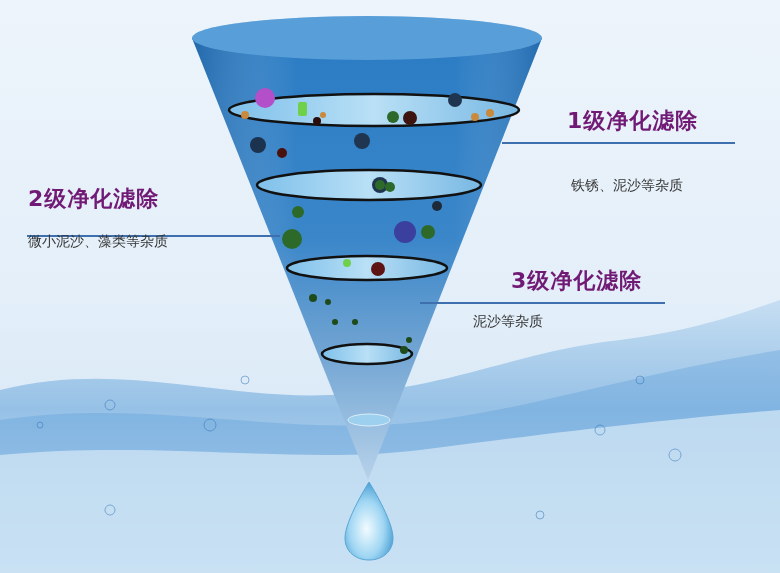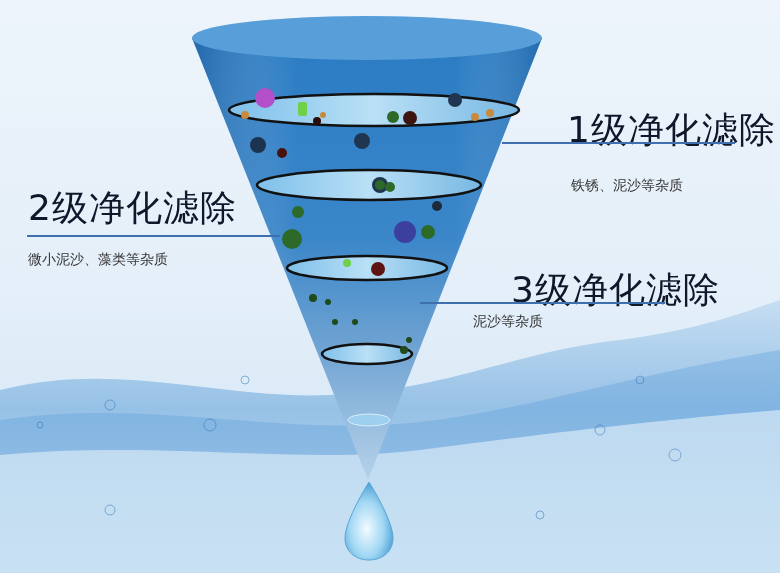--- a/index.html
+++ b/index.html
@@ -1,19 +1,19 @@
 <!DOCTYPE html>
 <html><head>
 <meta charset="utf-8">
 <style>
   html,body{margin:0;padding:0;}
   body{width:780px;height:573px;overflow:hidden;position:relative;background:#e8f1fa;font-family:"DejaVu Sans","Liberation Sans",sans-serif;}
   #scene{position:absolute;left:0;top:0;width:780px;height:573px;}
   .stage{position:absolute;}
-  .stage-title{position:absolute;font-size:36px;color:#0f172a;letter-spacing:1px;white-space:nowrap;font-weight:400;}
+  .stage-title{position:absolute;font-size:22px;color:#701a75;letter-spacing:1px;white-space:nowrap;font-weight:700;}
   .stage-desc{position:absolute;font-size:14px;color:#333;white-space:nowrap;}
   .stage-line{position:absolute;height:2px;background:#3e6fae;}
 </style>
 </head>
 <body>
 
 <svg id="scene" viewBox="0 0 780 573" xmlns="http://www.w3.org/2000/svg">
   <defs>
     <linearGradient id="bg" x1="0" y1="0" x2="0" y2="1">
       <stop offset="0" stop-color="#edf4fb"></stop>
@@ -120,20 +120,20 @@
 
 <div class="stage">
   <div class="stage-title" style="left:567px;top:106px;">1级净化滤除</div>
   <div class="stage-line" style="left:502px;top:142px;width:233px;"></div>
   <div class="stage-desc" style="left:571px;top:153px;margin-top:24px;">铁锈、泥沙等杂质</div>
 </div>
 
 <div class="stage">
   <div class="stage-title" style="left:28px;top:184px;">2级净化滤除</div>
   <div class="stage-line" style="left:27px;top:235px;width:253px;"></div>
-  <div class="stage-desc" style="left:28px;top:251px;">微小泥沙、藻类等杂质</div>
+  <div class="stage-desc" style="left:28px;top:233px;">微小泥沙、藻类等杂质</div>
 </div>
 
 <div class="stage">
   <div class="stage-title" style="left:467px;top:266px;margin-left:44px;">3级净化滤除</div>
   <div class="stage-line" style="left:420px;top:302px;width:245px;"></div>
   <div class="stage-desc" style="left:473px;top:313px;">泥沙等杂质</div>
 </div>
 
 </body></html>

